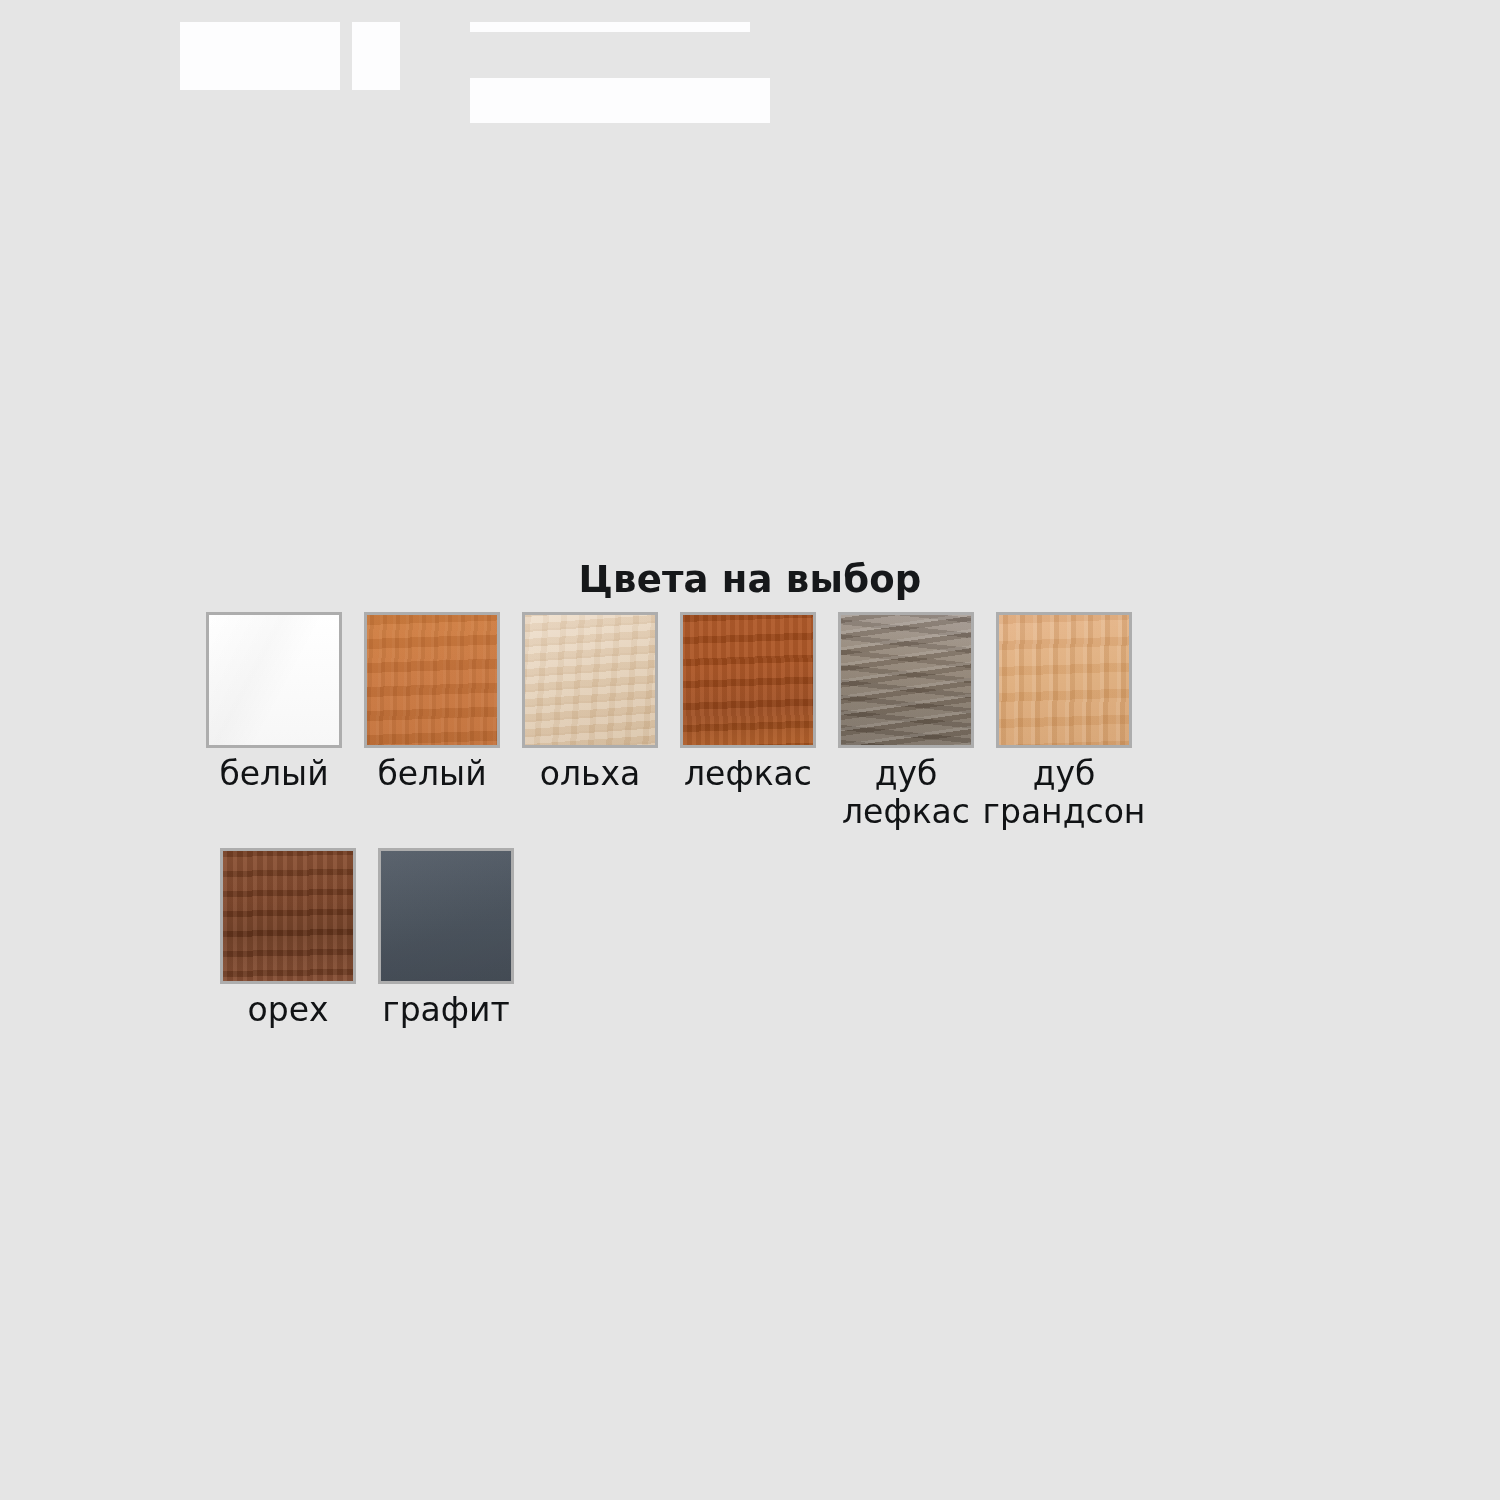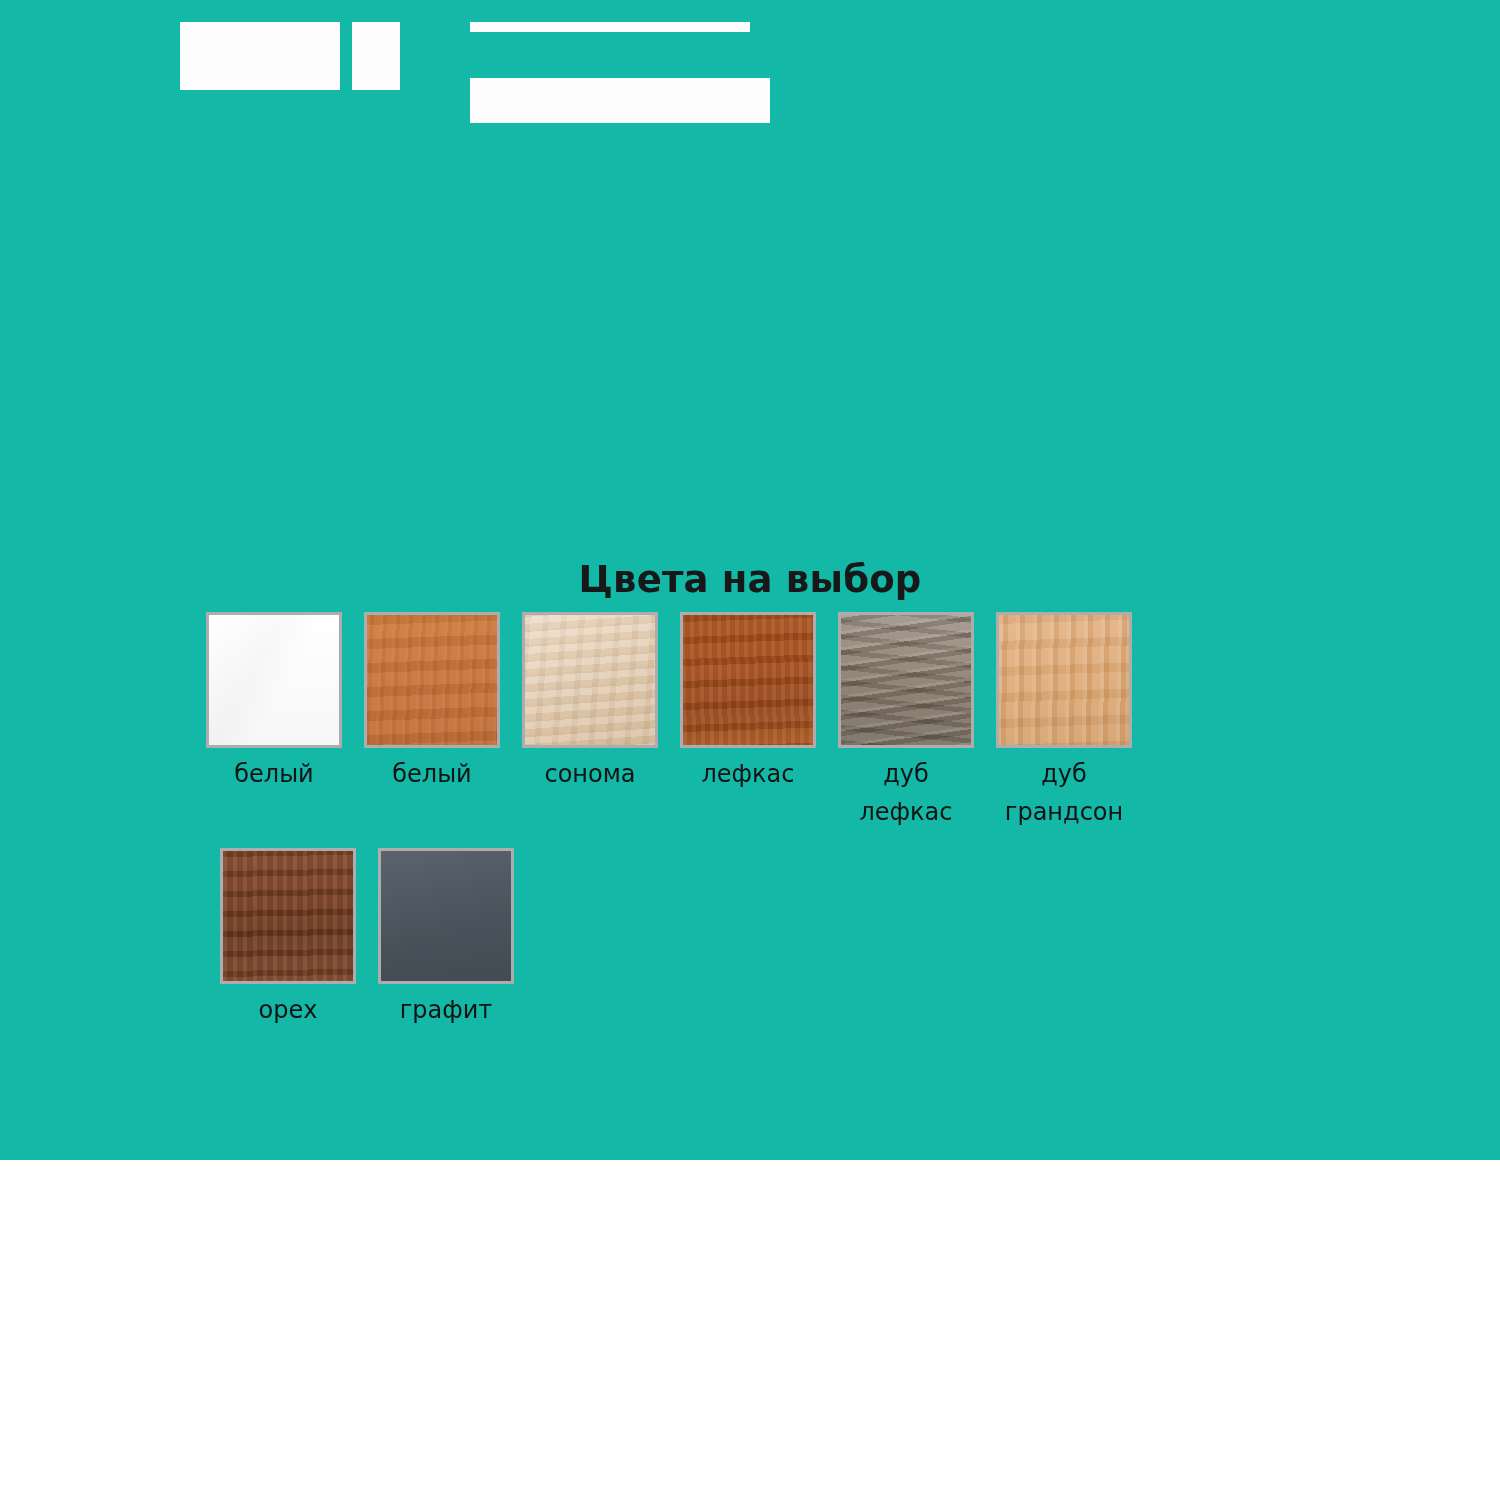--- a/index.html
+++ b/index.html
@@ -4,22 +4,22 @@
 <title>Цвета на выбор</title>
 <style>
   html, body {
     margin: 0;
     padding: 0;
     background: #ffffff;
   }
   #page {
     position: relative;
     width: 1500px;
-    height: 1160px;
-    background: #14b8a6;
+    height: 1500px;
+    background: #e5e5e5;
     font-family: "Liberation Sans", "DejaVu Sans", sans-serif;
     overflow: hidden;
   }
 
   
   .watermark {
     position: absolute;
     top: 10px;
     left: 180px;
     width: 430px;
@@ -84,21 +84,21 @@
   }
   .chip .grain {
     position: absolute;
     inset: 0;
   }
 
   
   .swatch-label {
     margin-top: 7px;
     font-family: "DejaVu Sans", "Liberation Sans", sans-serif;
-    font-size: 24px;
+    font-size: 33px;
     line-height: 38px;
     font-weight: 400;
     color: #111315;
     text-align: center;
     white-space: pre-line;
   }
 
   
 
   
@@ -232,21 +232,21 @@
         <div class="chip">
           <div class="grain m-alder"></div>
         </div>
         <div class="swatch-label">белый</div>
       </div>
 
       <div class="swatch-cell">
         <div class="chip">
           <div class="grain m-sonoma"></div>
         </div>
-        <div class="swatch-label">сонома</div>
+        <div class="swatch-label">ольха</div>
       </div>
 
       <div class="swatch-cell">
         <div class="chip">
           <div class="grain m-chestnut"></div>
         </div>
         <div class="swatch-label">лефкас</div>
       </div>
 
 

